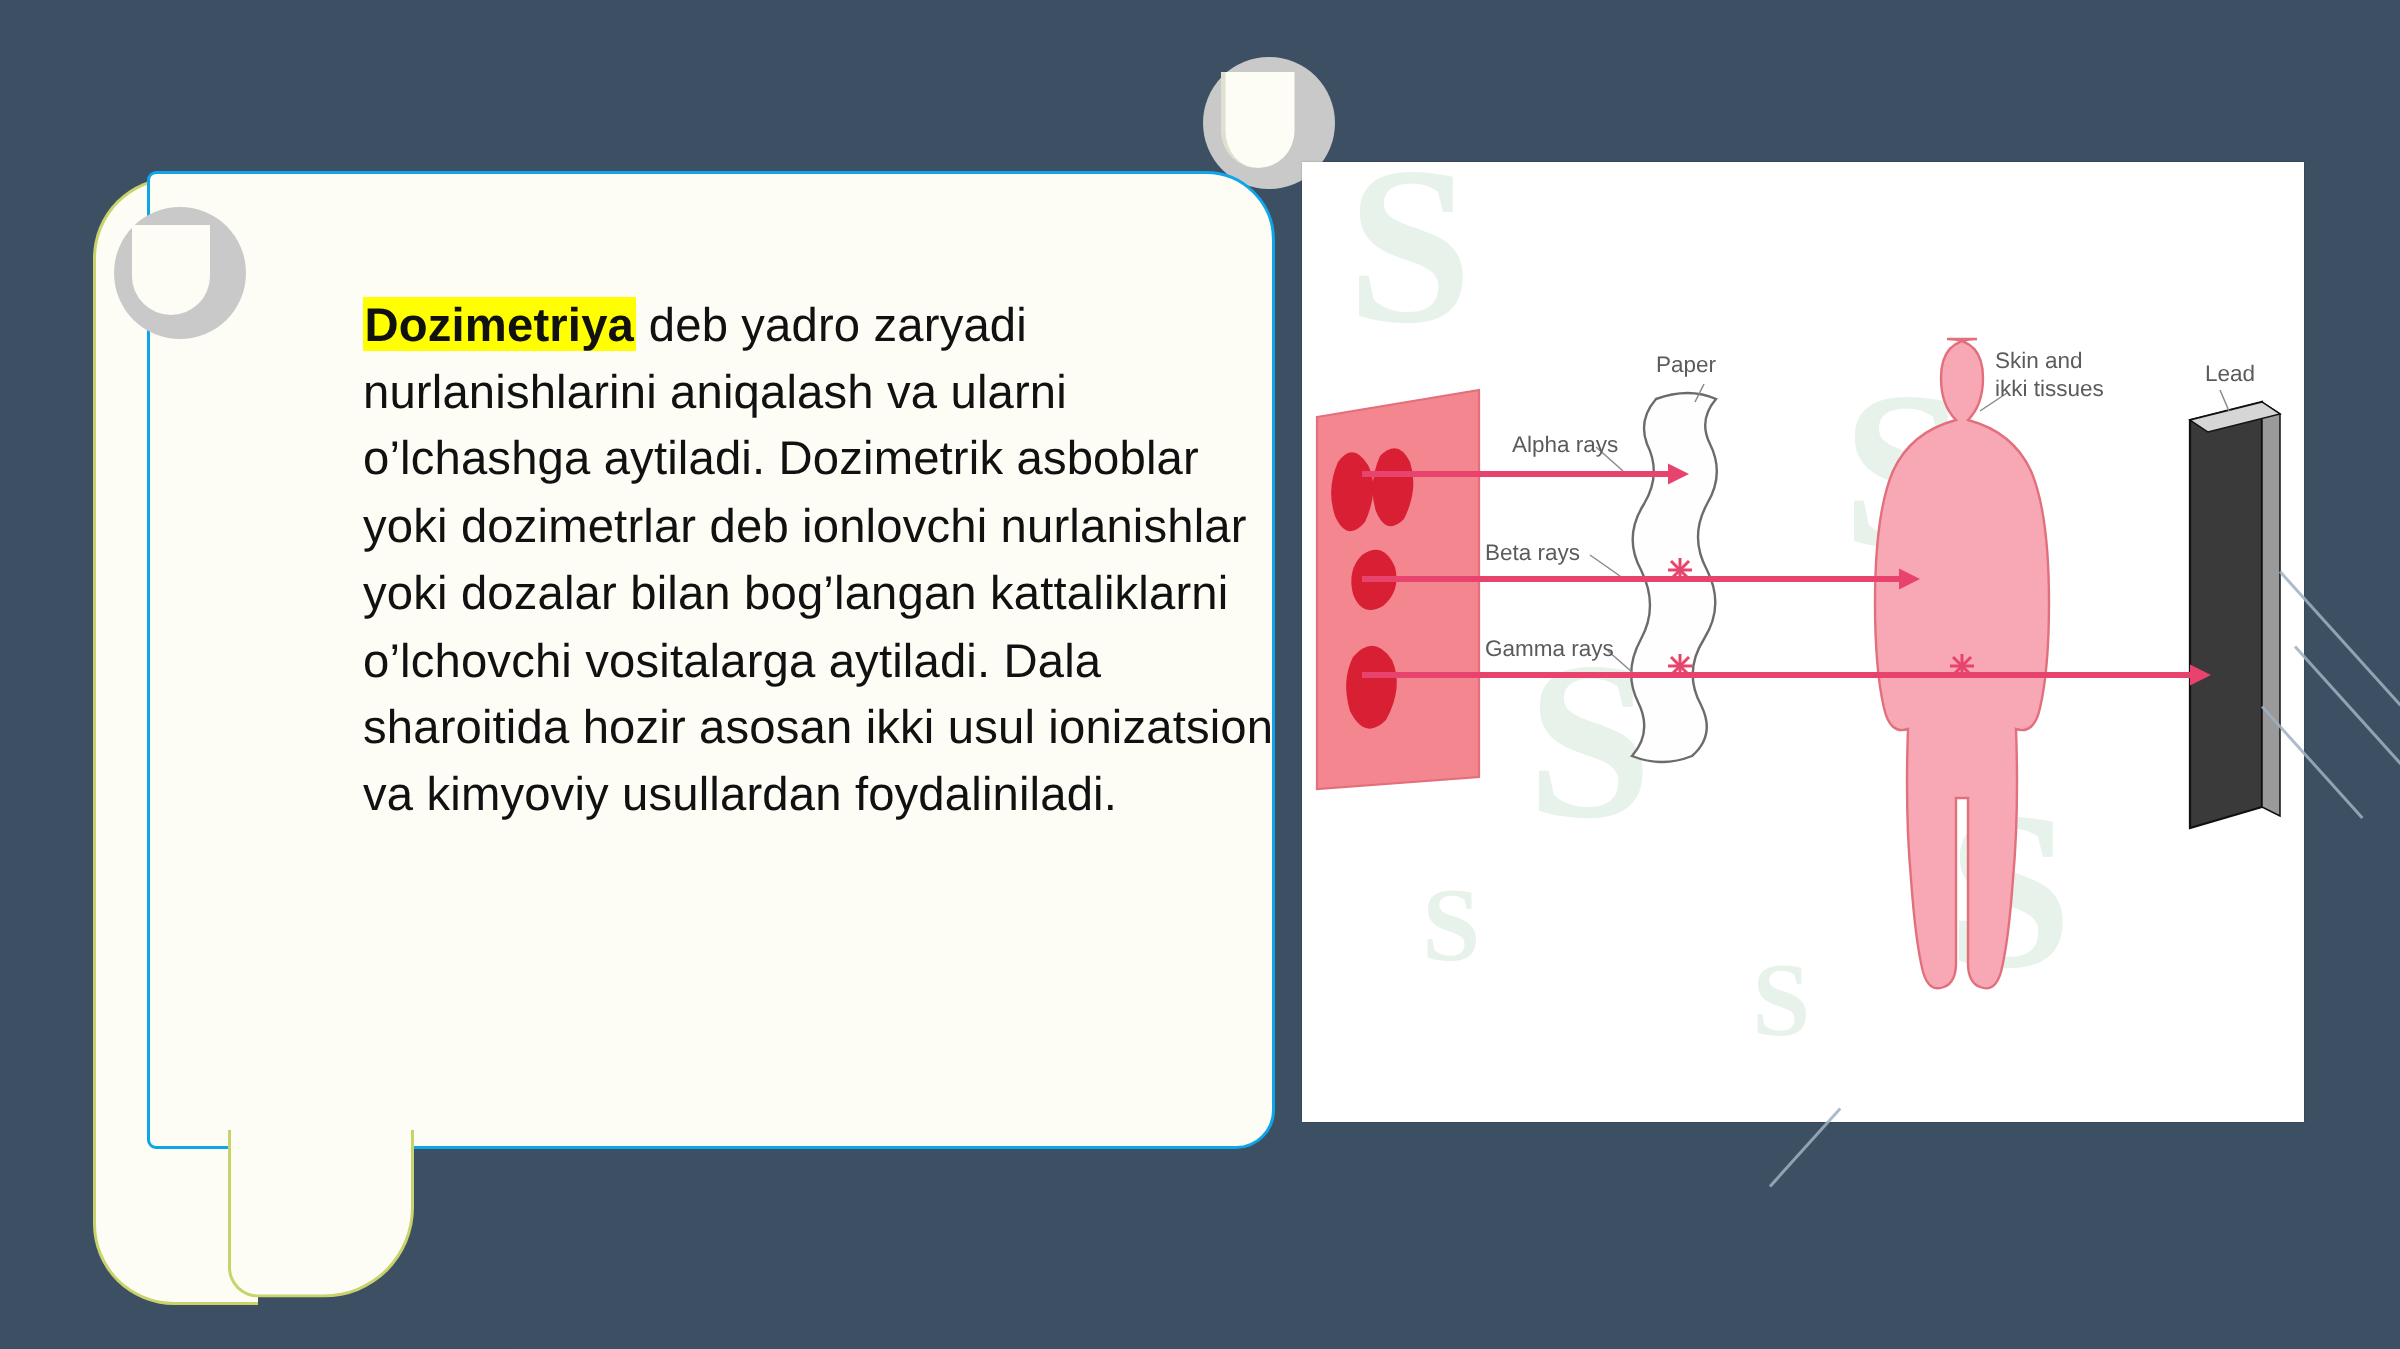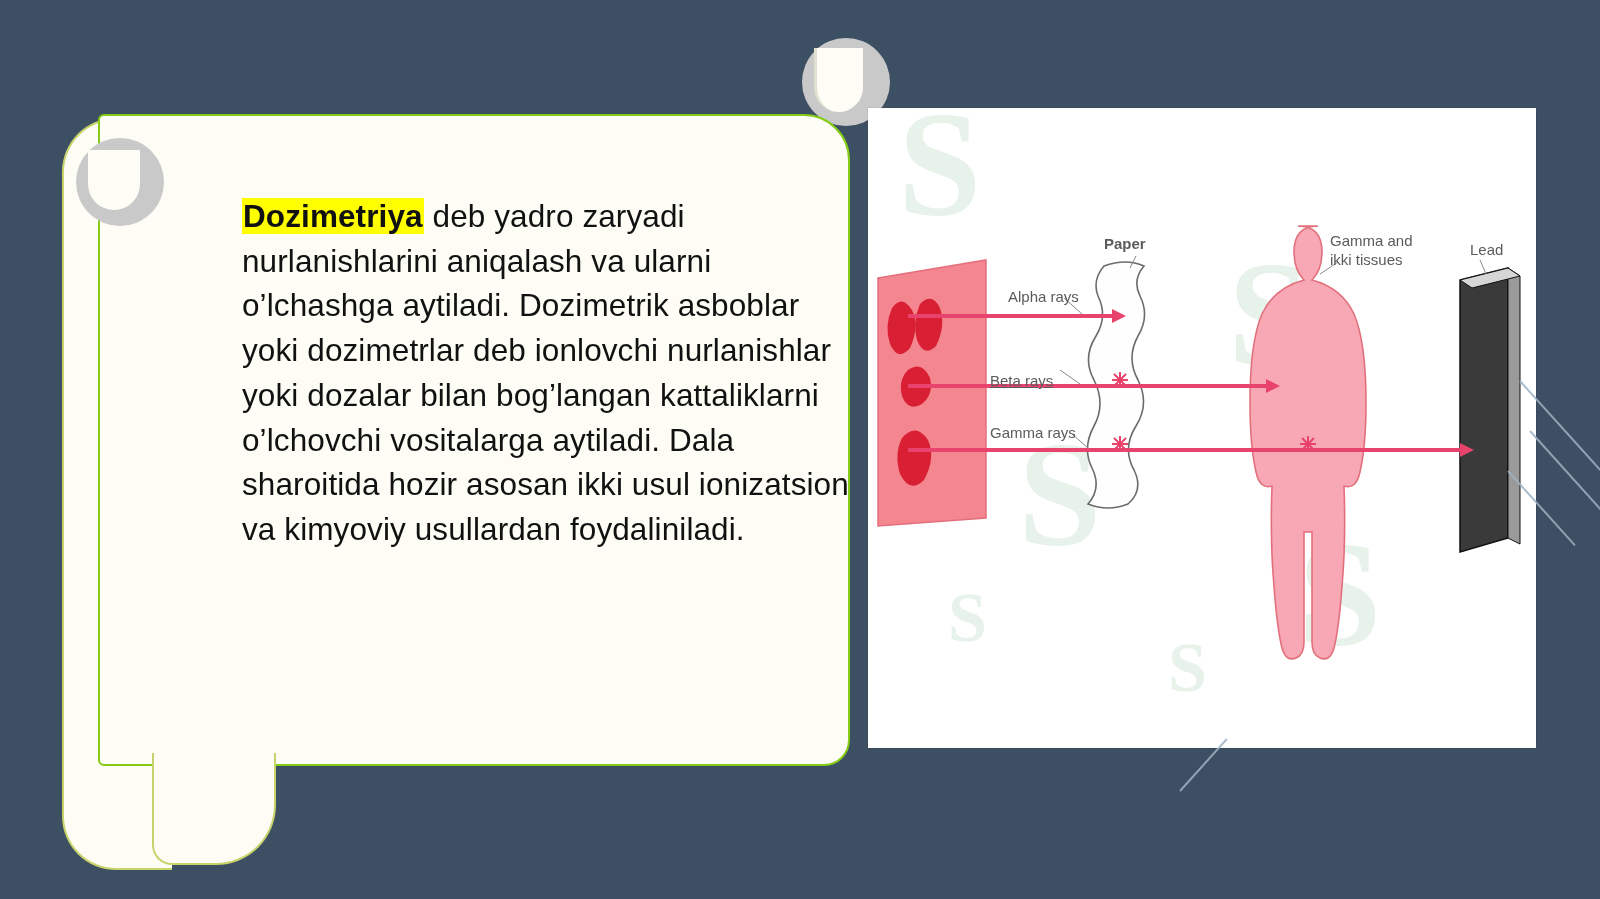--- a/index.html
+++ b/index.html
@@ -81,21 +81,21 @@
   }
 
   
   .sheet {
     position: absolute;
     left: 36px;
     top: 96px;
     width: 748px;
     height: 648px;
     background: #fdfdf5;
-    border: 2px solid #84cc16;
+    border: 2px solid #0ea5e9;
     border-radius: 6px 46px 26px 6px;
     box-shadow: 0 0 0 0 rgba(0,0,0,0);
   }
   .sheet-text {
     position: absolute;
     left: 142px;
     top: 78px;
     width: 610px;
     color: #111111;
     font-size: 31.5px;
@@ -156,23 +156,23 @@
   .fig-svg { position: absolute; left: 0; top: 0; }
 
   .fig-label {
     position: absolute;
     color: #5b5b5b;
     font-size: 15px;
     font-family: "Liberation Sans", sans-serif;
     white-space: nowrap;
   }
   .lbl-alpha  { left: 140px; top: 180px; }
-  .lbl-beta   { left: 122px; top: 264px; text-decoration: underline; }
+  .lbl-beta   { left: 122px; top: 252px; }
   .lbl-gamma  { left: 122px; top: 316px; text-align: center; }
-  .lbl-paper  { left: 236px; top: 127px; font-weight: bold; }
+  .lbl-paper  { left: 236px; top: 127px; }
   .lbl-skin   { left: 462px; top: 124px; line-height: 1.25; }
   .lbl-lead   { left: 602px; top: 133px; text-align: center; }
 
   
   .deco-line {
     position: absolute;
     background: #9fb0c2;
     height: 2px;
     transform-origin: left center;
     opacity: 0.85;
@@ -280,21 +280,21 @@
         <line x1="470" y1="154" x2="452" y2="166"></line>
         <line x1="612" y1="152" x2="618" y2="166"></line>
       </g>
     </svg>
 
     <div class="fig-label lbl-alpha">Alpha rays</div>
     <div class="fig-label lbl-beta">Beta rays</div>
     <div class="fig-label lbl-gamma">Gamma rays</div>
     <div class="fig-label lbl-paper">Paper</div>
     <div class="fig-label lbl-skin">
-      <span>Gamma and</span><br>
+      <span>Skin and</span><br>
       <span>ikki tissues</span>
     </div>
     <div class="fig-label lbl-lead">Lead</div>
   </div>
 
   <div class="deco-line" style="left:1520px; top:380px; width:120px; transform:rotate(48deg);"></div>
   <div class="deco-line" style="left:1530px; top:430px; width:110px; transform:rotate(48deg);"></div>
   <div class="deco-line" style="left:1508px; top:470px; width:100px; transform:rotate(48deg);"></div>
   <div class="deco-line" style="left:1180px; top:790px; width:70px;  transform:rotate(-48deg);"></div>
 

